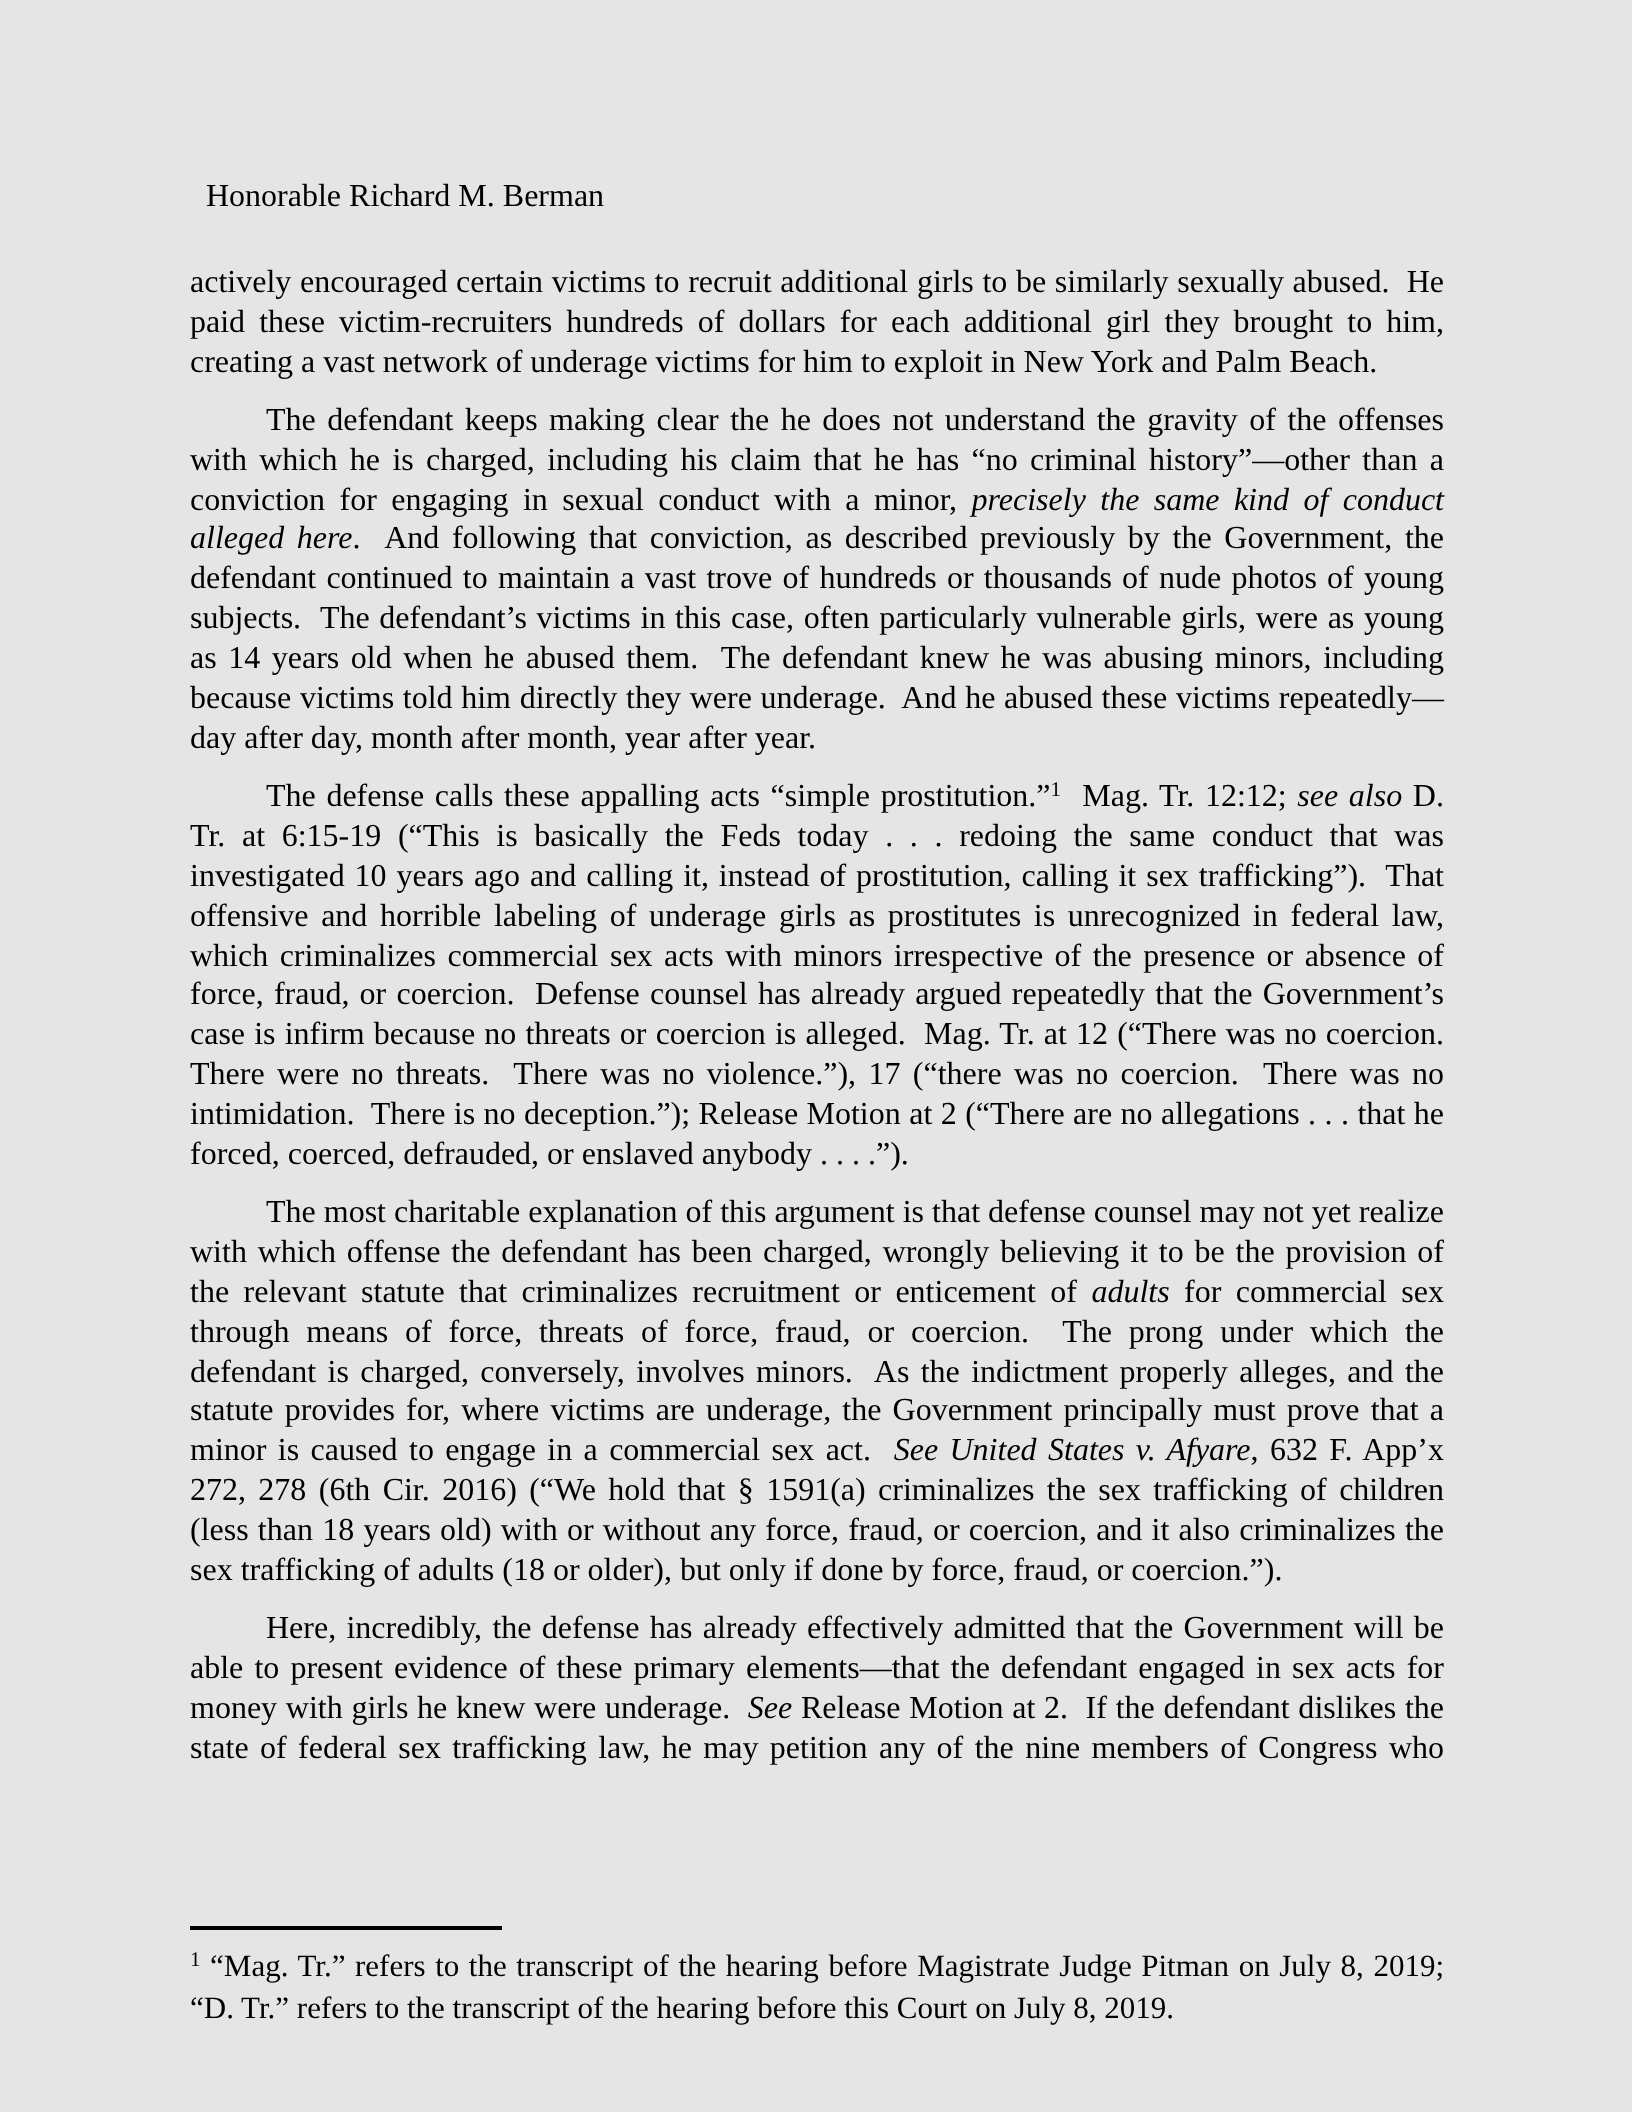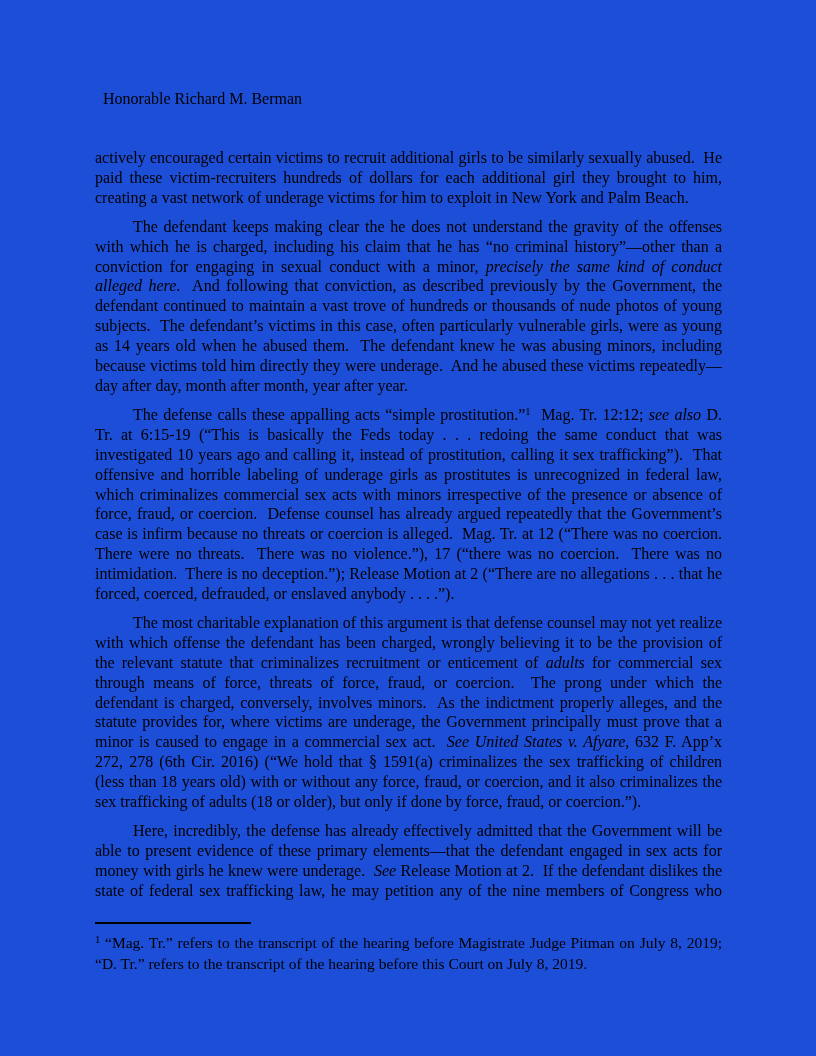--- a/index.html
+++ b/index.html
@@ -5,37 +5,37 @@
 <style>
   html, body {
     margin: 0;
     padding: 0;
     background: #ffffff;
   }
   .page {
     position: relative;
     width: 816px;
     height: 1056px;
-    background: #1d4ed8;
+    background: #e5e5e5;
     color: #000000;
     font-family: "Liberation Serif", "DejaVu Serif", serif;
     font-size: 16px;
     overflow: hidden;
   }
   .letter-header {
     position: absolute;
     left: 103px;
     top: 46px;
     line-height: 21px;
     white-space: pre;
   }
   .doc-body {
     position: absolute;
     left: 95px;
-    top: 148px;
+    top: 132px;
     width: 627px;
     text-align: justify;
     line-height: 19.9px;
   }
   .para {
     margin: 0 0 9px 0;
     text-indent: 38px;
     white-space: pre-wrap;
   }
   .para.no-indent { text-indent: 0; }
@@ -44,21 +44,21 @@
   sup.fn-ref {
     font-size: 10.5px;
     line-height: 0;
     position: relative;
     top: -5px;
     vertical-align: baseline;
   }
   .footnote-area {
     position: absolute;
     left: 95px;
-    top: 922px;
+    top: 963px;
     width: 627px;
   }
   .footnote-separator {
     width: 156px;
     height: 0;
     border-top: 2px solid #000000;
     margin-bottom: 9px;
   }
   .footnote-text {
     margin: 0;

